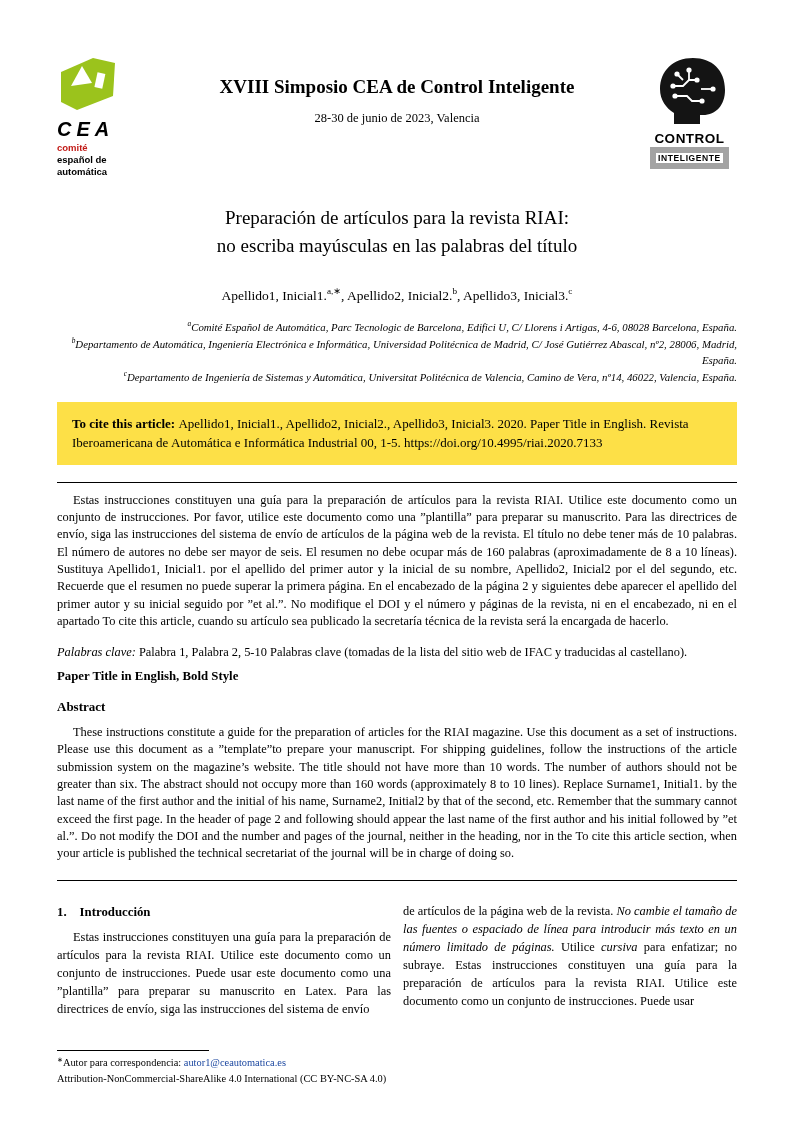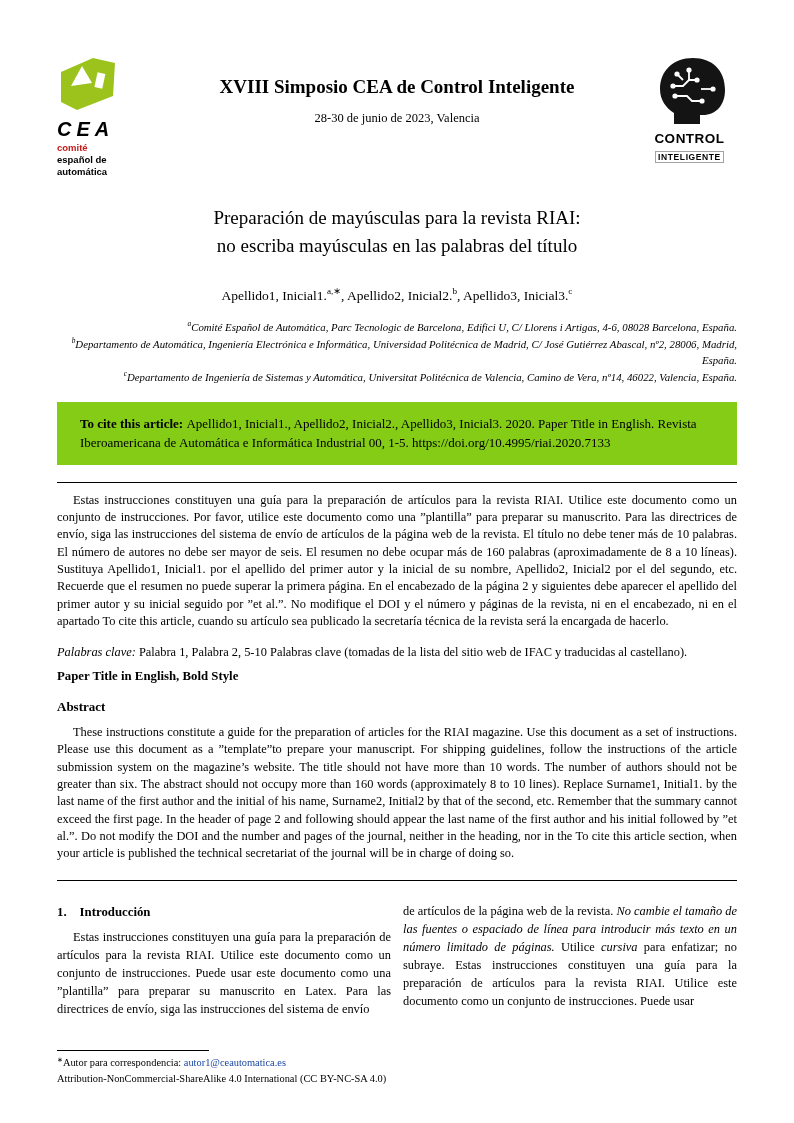--- a/index.html
+++ b/index.html
@@ -13,30 +13,30 @@
   .header-row{display:flex;align-items:flex-start;margin-top:22px;}
   .logo-cea{width:95px;flex:0 0 95px;}
   .cea-acronym{font-family:"Liberation Sans",sans-serif;font-weight:bold;font-size:20px;letter-spacing:5px;margin-top:2px;font-style:italic;}
   .cea-sub{font-family:"Liberation Sans",sans-serif;font-size:9.5px;font-weight:bold;line-height:1.25;margin-top:1px;}
   .cea-red{color:#c21b17;}
   .header-center{flex:1;text-align:center;padding-top:20px;}
   .conf-title{font-size:19px;font-weight:bold;}
   .conf-date{font-size:12.5px;margin-top:13px;}
   .logo-ci{width:95px;flex:0 0 95px;text-align:center;font-family:"Liberation Sans",sans-serif;}
   .ci-line1{font-weight:bold;font-size:13.5px;letter-spacing:0.5px;margin-top:1px;}
-  .ci-line2{font-weight:bold;font-size:8.5px;letter-spacing:0.6px;border:1px solid #a3a3a3;display:inline-block;padding:0 2px;margin-top:1px;}
+  .ci-line2{font-weight:bold;font-size:8.5px;letter-spacing:0.6px;border:6px solid #a3a3a3;display:inline-block;padding:0 2px;margin-top:1px;}
 
   
   .paper-title{font-size:19px;text-align:center;line-height:1.5;margin-top:26px;}
   .authors{font-size:13.5px;text-align:center;margin-top:24px;}
   .affiliations{font-size:10.8px;font-style:italic;text-align:right;line-height:1.5;margin-top:15px;}
   sup{font-size:0.68em;}
 
   
-  .citation-box{background:#84cc16;margin-top:17px;padding:12px 23px;font-size:13px;line-height:1.5;}
+  .citation-box{background:#fde047;margin-top:17px;padding:12px 15px;font-size:13px;line-height:1.5;}
   .citation-label{font-weight:bold;}
 
   
   .rule{border:none;border-top:1.2px solid #000;margin:17px 0 0;}
 
   
   .section-head{font-weight:bold;font-size:13px;margin-top:15px;}
   .body-text{font-size:12.4px;line-height:1.4;text-align:justify;margin:9px 0 0;text-indent:16px;}
   .kw-line{font-size:12.4px;line-height:1.4;text-align:justify;margin:13px 0 0;}
   .it{font-style:italic;}
@@ -99,21 +99,21 @@
           <circle cx="60" cy="33" r="2.6"></circle>
           <circle cx="24" cy="18" r="2.6"></circle>
         </g>
       </svg>
       <div class="ci-line1">CONTROL</div>
       <div><span class="ci-line2">INTELIGENTE</span></div>
     </div>
   </div>
 
   <div class="paper-title">
-    <div>Preparación de mayúsculas para la revista RIAI:</div>
+    <div>Preparación de artículos para la revista RIAI:</div>
     <div>no escriba mayúsculas en las palabras del título</div>
   </div>
 
   <div class="authors">
     <span>Apellido1, Inicial1.</span><sup>a,∗</sup><span>, </span><span>Apellido2, Inicial2.</span><sup>b</sup><span>, </span><span>Apellido3, Inicial3.</span><sup>c</sup>
   </div>
 
   <div class="affiliations">
     <div><sup>a</sup><span>Comité Español de Automática, Parc Tecnologic de Barcelona, Edifici U, C/ Llorens i Artigas, 4-6, 08028 Barcelona, España.</span></div>
     <div><sup>b</sup><span>Departamento de Automática, Ingeniería Electrónica e Informática, Universidad Politécnica de Madrid, C/ José Gutiérrez Abascal, nº2, 28006, Madrid, España.</span></div>

